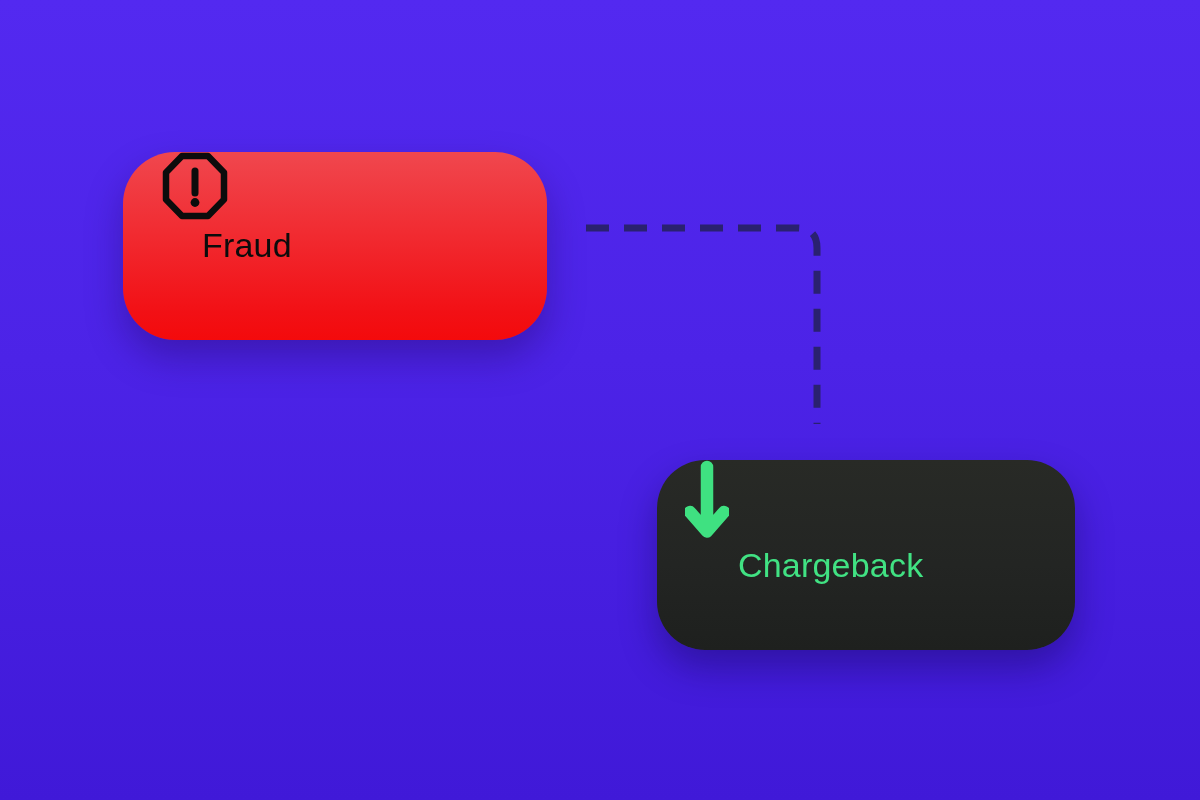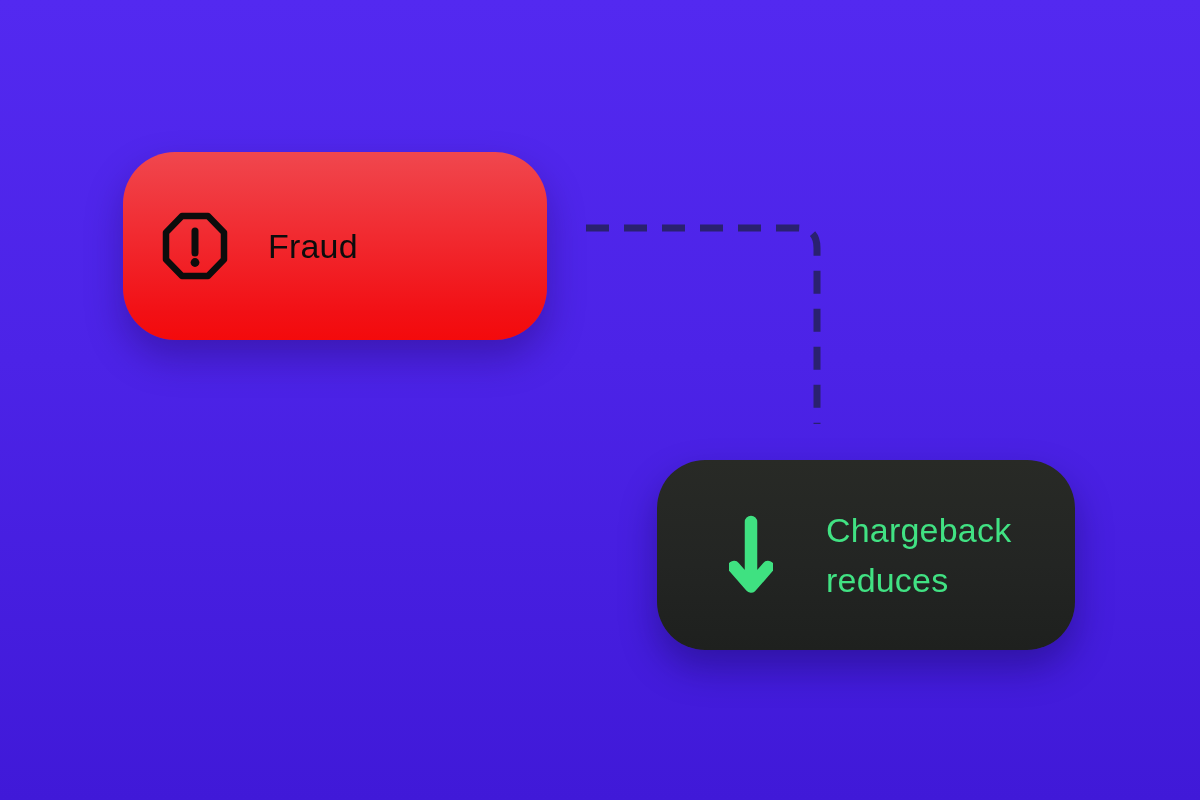--- a/index.html
+++ b/index.html
@@ -7,22 +7,23 @@
   body {
     position:relative;
     font-family:"Liberation Sans", sans-serif;
     background:linear-gradient(180deg, #5329f0 0%, #4c23e7 45%, #4019d8 100%);
   }
   .stage { position:absolute; inset:0; }
 
   .card {
     position:absolute;
     display:flex;
-    align-items:center;
+    align-items:flex-start;
     box-shadow:0 18px 36px rgba(34,8,96,0.38);
+    flex-direction:column;
   }
   .card-text {
     font-size:34px;
     line-height:50px;
     font-weight:500;
     letter-spacing:0.2px;
     white-space:nowrap;
   }
   .card-text span { display:block; }
 
@@ -35,21 +36,21 @@
     padding-left:39px;
   }
   .card-fraud .card-text { color:#0c0c0c; margin-left:40px; }
   .icon-octagon { width:66px; height:68px; flex:0 0 auto; }
 
   .card-chargeback {
     left:657px; top:460px;
     width:418px; height:190px;
     border-radius:48px;
     background:linear-gradient(180deg, #282a26 0%, #232523 55%, #1e201e 100%);
-    padding-left:72px;
+    padding-left:28px;
     box-shadow:0 18px 36px rgba(18,8,80,0.40);
   }
   .card-chargeback .card-text { color:#41e283; margin-left:53px; }
   .icon-arrow-down { width:44px; height:80px; flex:0 0 auto; }
 
   .connector-svg { position:absolute; inset:0; width:1200px; height:800px; pointer-events:none; }
 </style>
 </head>
 <body>
 
@@ -69,17 +70,16 @@
       <span>Fraud</span>
     </div>
   </div>
 
   <div class="card card-chargeback">
     <svg class="icon-arrow-down" viewBox="0 0 44 80" xmlns="http://www.w3.org/2000/svg">
       <path d="M22 7 V68 M5 52 L22 71.5 L39 52" fill="none" stroke="#3fe181" stroke-width="12.5" stroke-linecap="round" stroke-linejoin="round"></path>
     </svg>
     <div class="card-text">
       <span>Chargeback</span>
-      <span>reduces</span>
     </div>
   </div>
 
 </div>
 
 </body></html>

